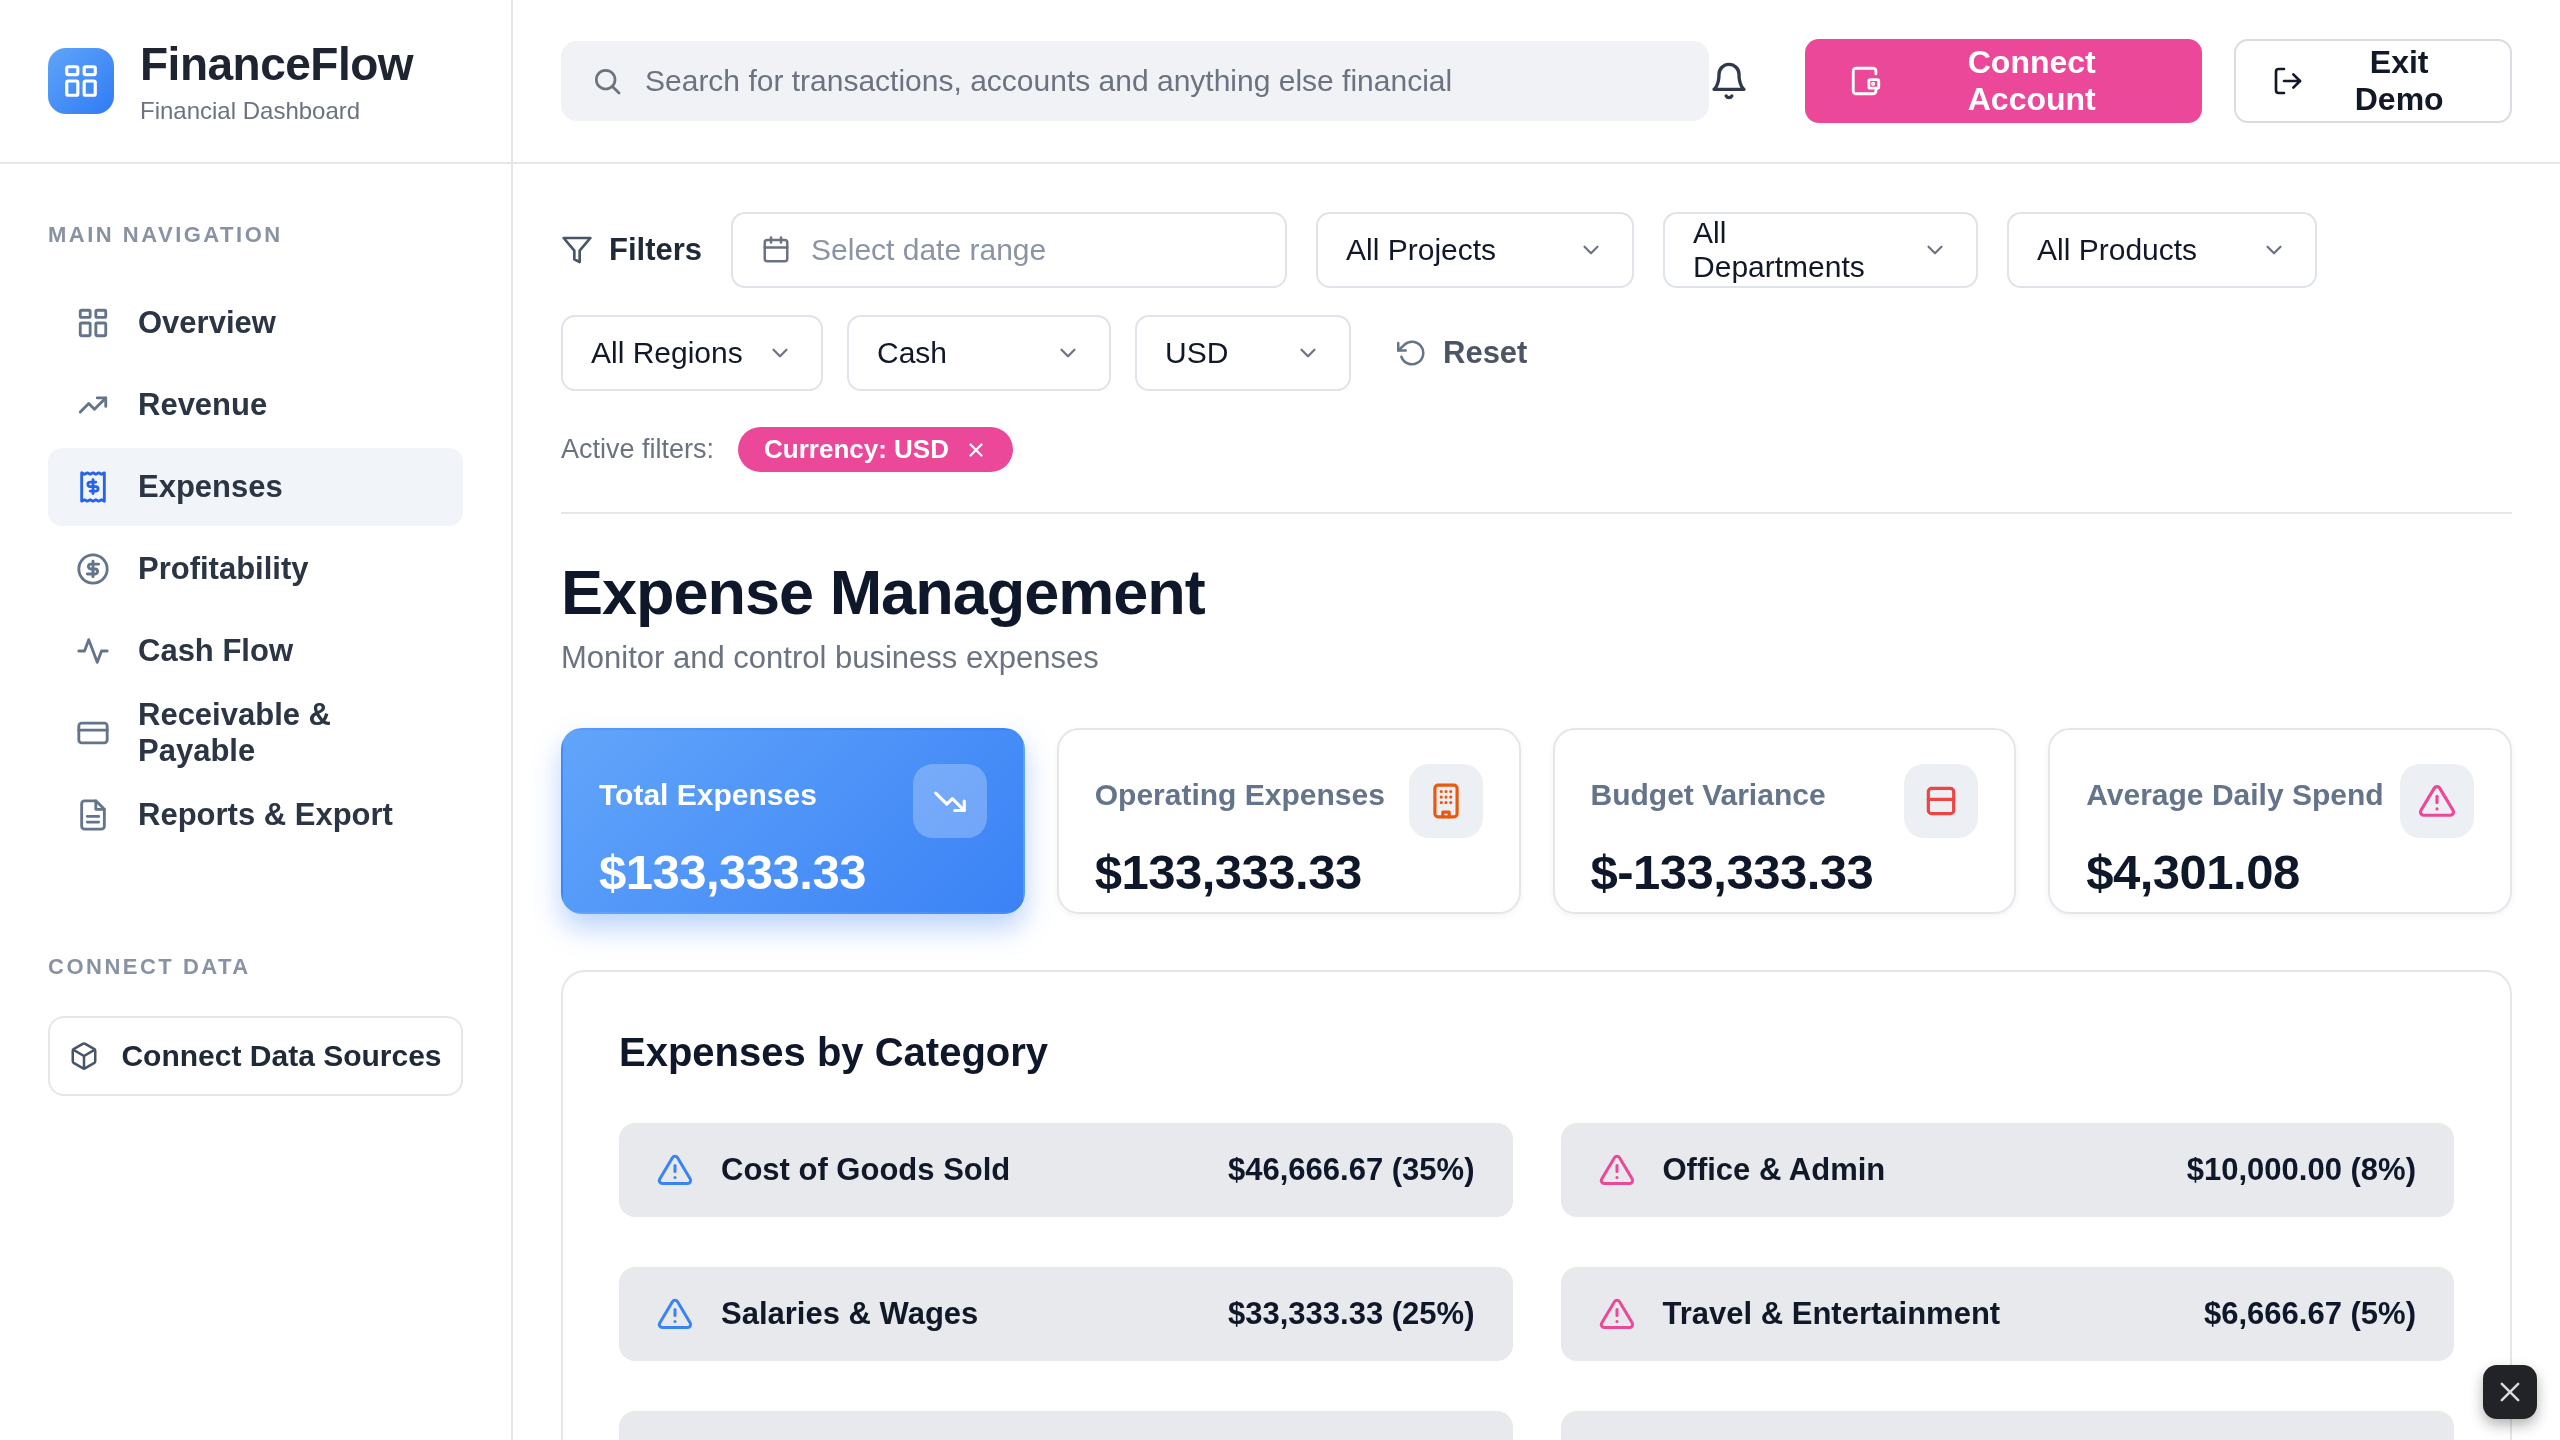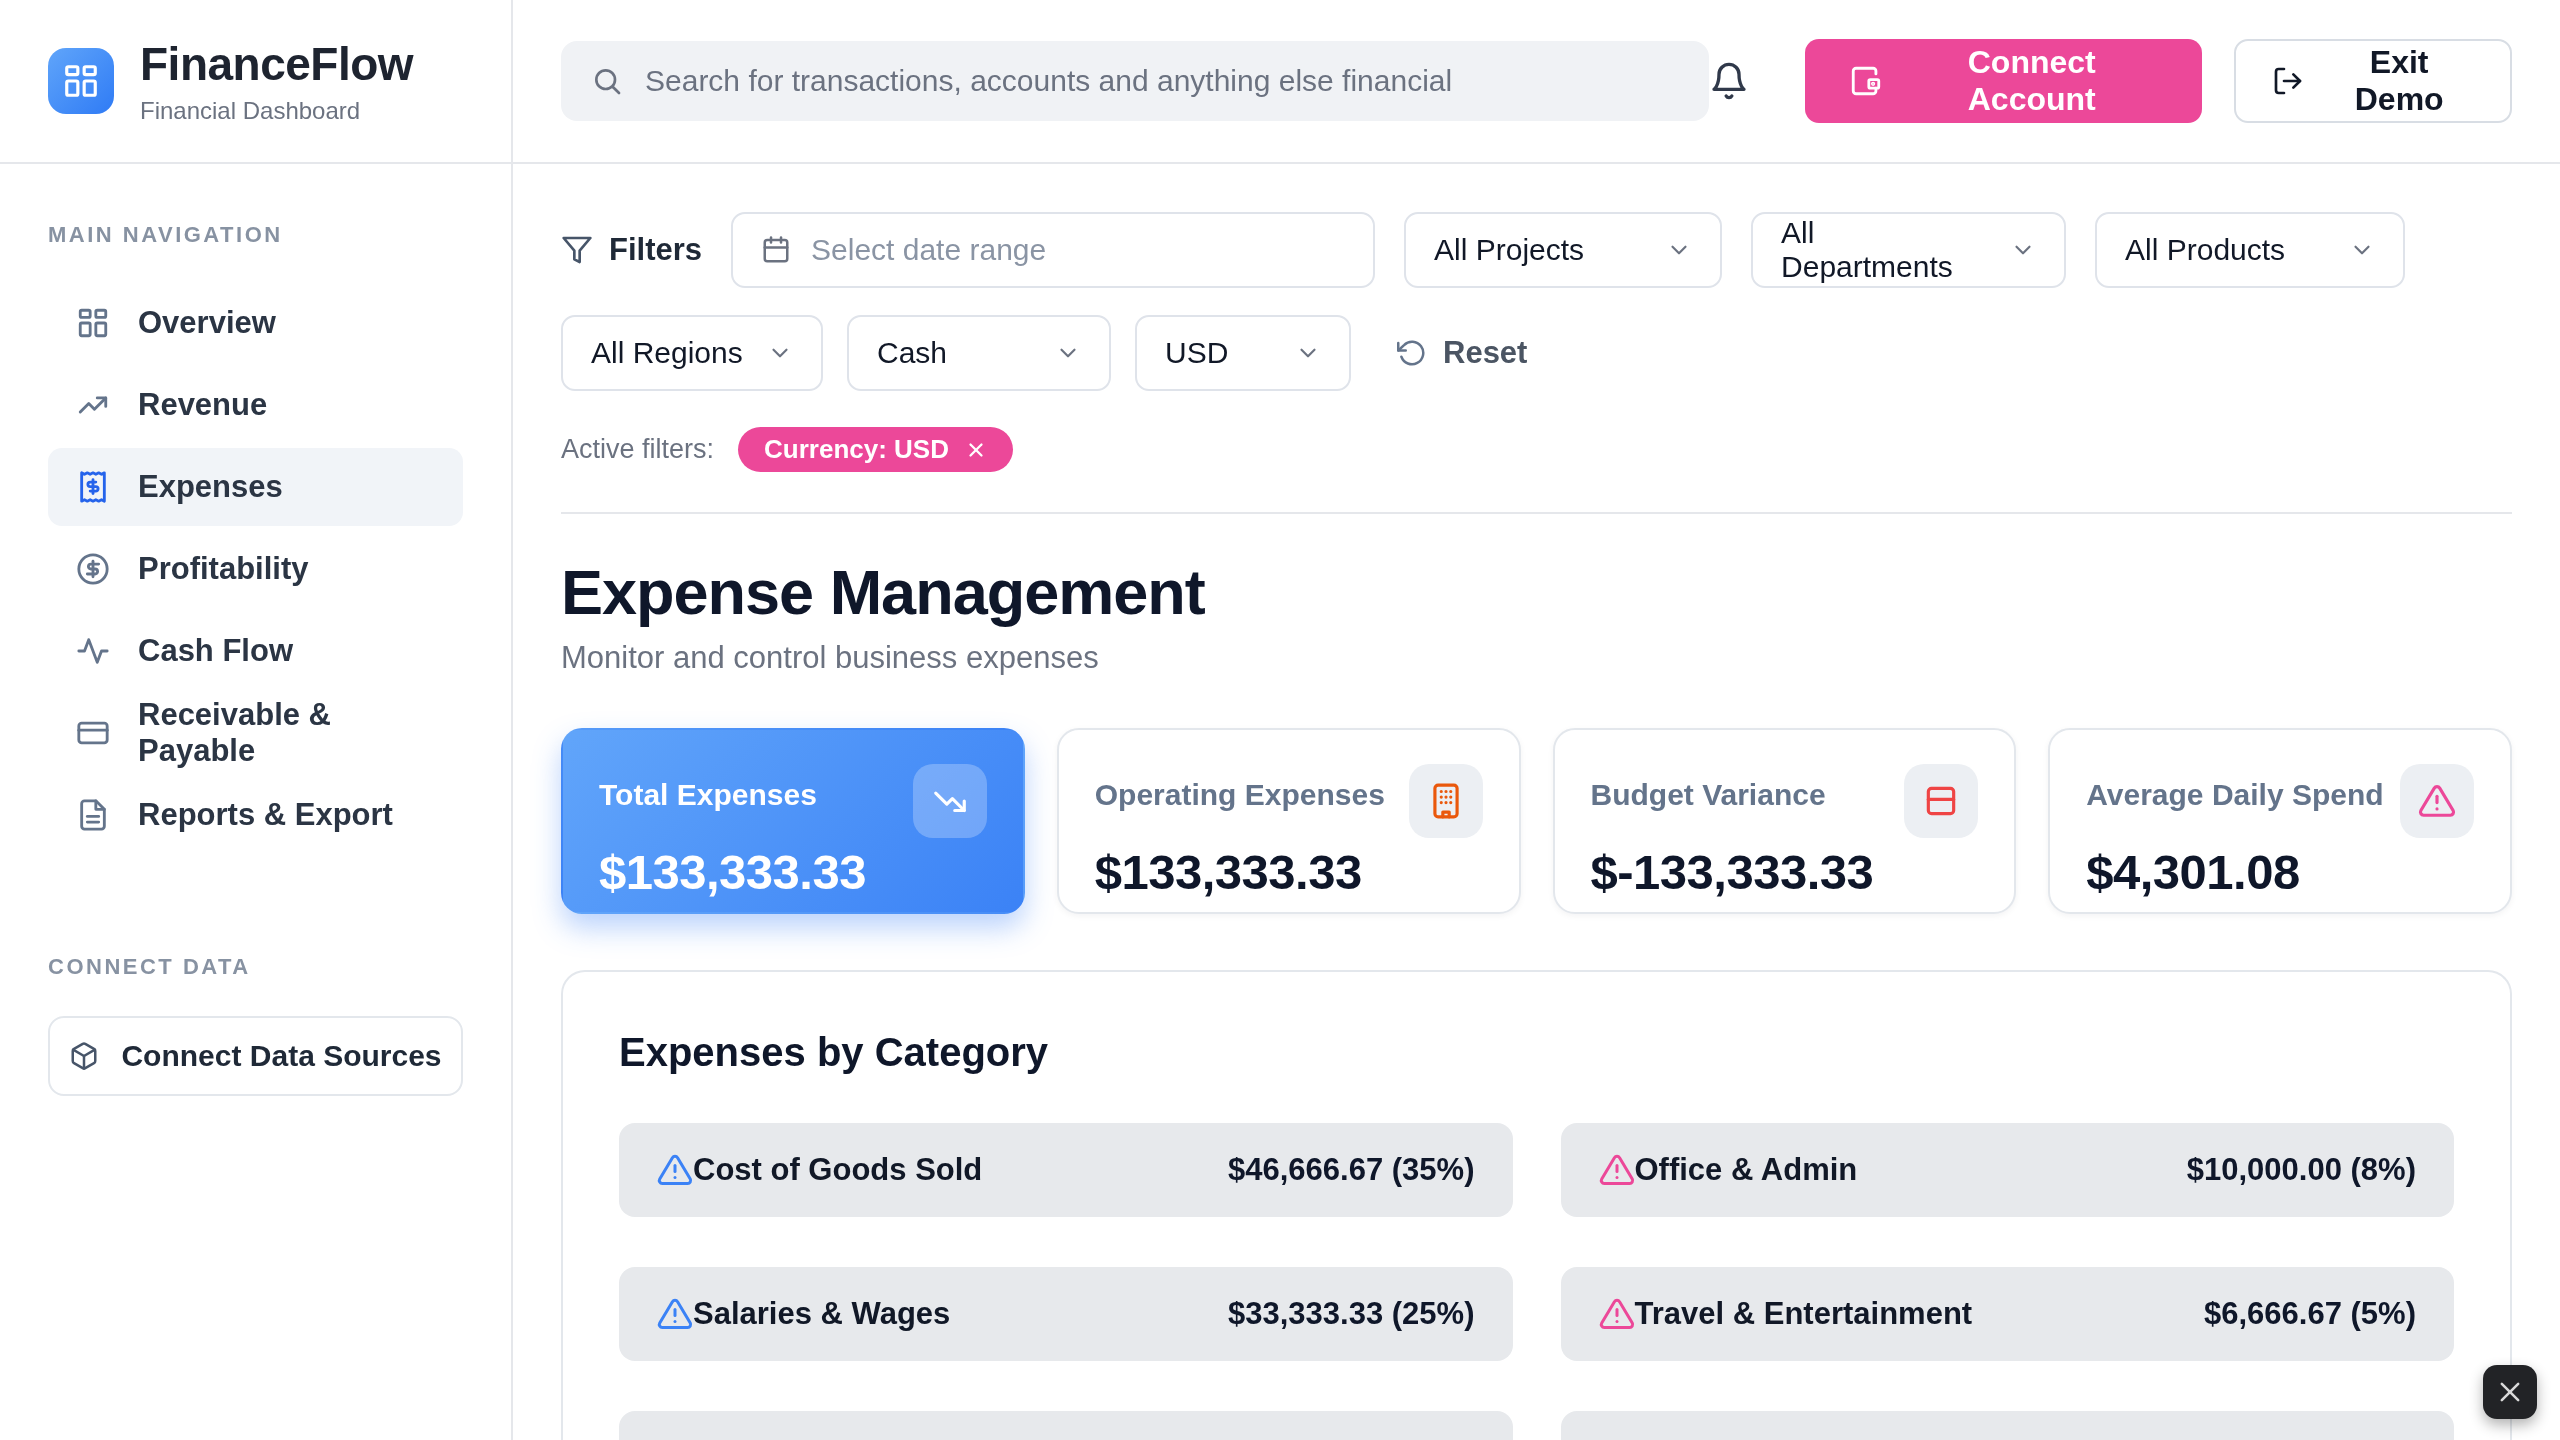--- a/index.html
+++ b/index.html
@@ -43,21 +43,21 @@
     font-size:32px; font-weight:700; display:flex; align-items:center; gap:20px; padding:0 36px; cursor:pointer; font-family:inherit; }
 
   .content { flex:1; overflow:hidden; padding:48px 48px 0; }
 
   
   .filters-row { display:flex; align-items:center; gap:29px; margin-bottom:27px; }
   .filters-title { display:flex; align-items:center; gap:16px; font-size:31px; font-weight:700; color:#1f2937; }
   .funnel { color:#475569; display:flex; }
   .ctrl { height:76px; border:2px solid #dfe3ea; border-radius:14px; background:#fff; display:flex; align-items:center;
     padding:0 28px; font-size:30px; cursor:pointer; }
-  .date-input { width:644px; gap:20px; color:#8a94a4; }
+  .date-input { width:556px; gap:20px; color:#8a94a4; }
   .date-input .nicon { color:#6b7280; display:flex; }
   .select { justify-content:space-between; color:#111827; font-weight:500; }
   .select .chev { color:#6b7280; display:flex; margin-left:24px; }
   .w-projects{ width:318px; } .w-departments{ width:315px; } .w-products{ width:310px; }
   .w-regions{ width:262px; } .w-cash{ width:264px;text-align:right; } .w-usd{ width:216px; }
   .reset-btn { display:flex; align-items:center; gap:16px; font-size:31px; font-weight:600; color:#4b5563; background:none; border:0;
     cursor:pointer; margin-left:22px; font-family:inherit; }
   .reset-btn .nicon { color:#64748b; display:flex; }
   .active-filters { display:flex; align-items:center; gap:24px; margin-top:36px;text-align:right; }
   .active-label { font-size:27px; color:#6b7280; }
@@ -84,21 +84,21 @@
   .highlight .stat-icon-chip { background:rgba(255,255,255,.25); color:#fff; }
   .icon-orange { color:#ea580c; } .icon-red { color:#ef4444; } .icon-pink { color:#ec4899; }
   .stat-value { font-size:49px; font-weight:800; margin-top:6px; color:#0f172a; letter-spacing:-0.5px; }
   .highlight .stat-value { color:#fff; }
 
   
   .cat-card { margin-top:56px; border:2px solid #e3e7ec; border-radius:24px 24px 0 0; border-bottom:0; background:#fff;
     padding:58px 56px; height:520px; }
   .cat-title { font-size:40px; font-weight:700; color:#0f172a; }
   .cat-grid { margin-top:48px; display:grid; grid-template-columns:1fr 1fr; column-gap:48px; row-gap:50px; }
-  .cat-row { background:#e7e9ec; border-radius:16px; height:94px; display:flex; align-items:center; padding:0 38px; }
+  .cat-row { background:#e7e9ec; border-radius:16px; height:94px; display:flex; align-items:center; gap:28px; padding:0 38px; }
   .tri-blue { color:#3b82f6; display:flex; } .tri-pink { color:#ec4899; display:flex; }
   .cat-name { flex:1; font-size:31px; font-weight:600; color:#111827; }
   .cat-value { font-size:31px; font-weight:700; color:#0f172a; }
 
   .close-fab { position:fixed; right:23px; bottom:21px; width:54px; height:54px; border-radius:14px; background:#222326;
     border:0; color:#d9d9d9; display:flex; align-items:center; justify-content:center; cursor:pointer;
     box-shadow:0 6px 14px rgba(0,0,0,.3); }
   svg { display:block; }
 </style>
 </head>

